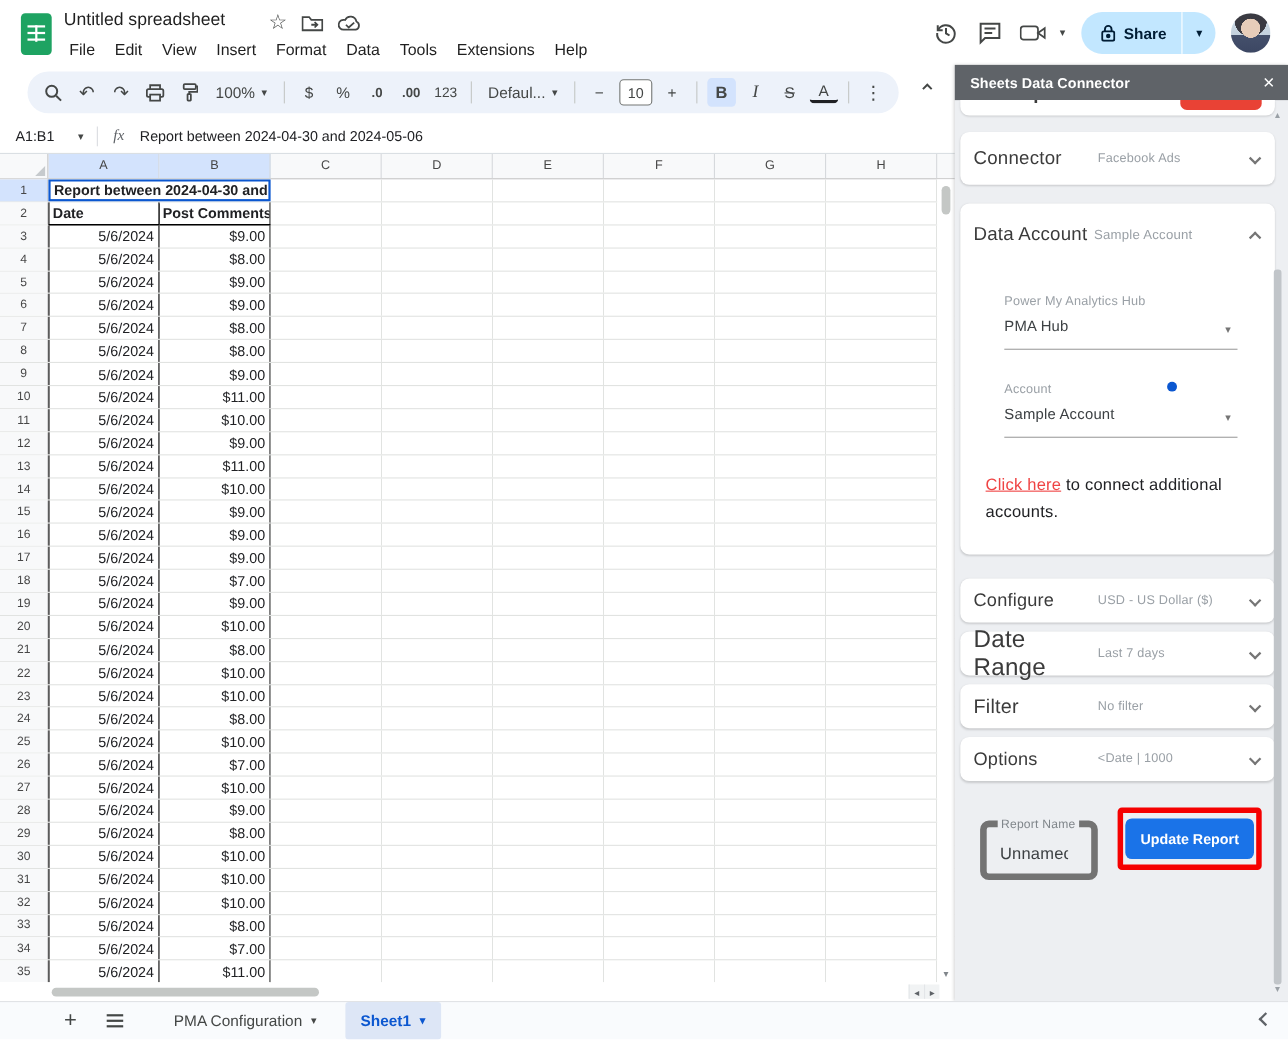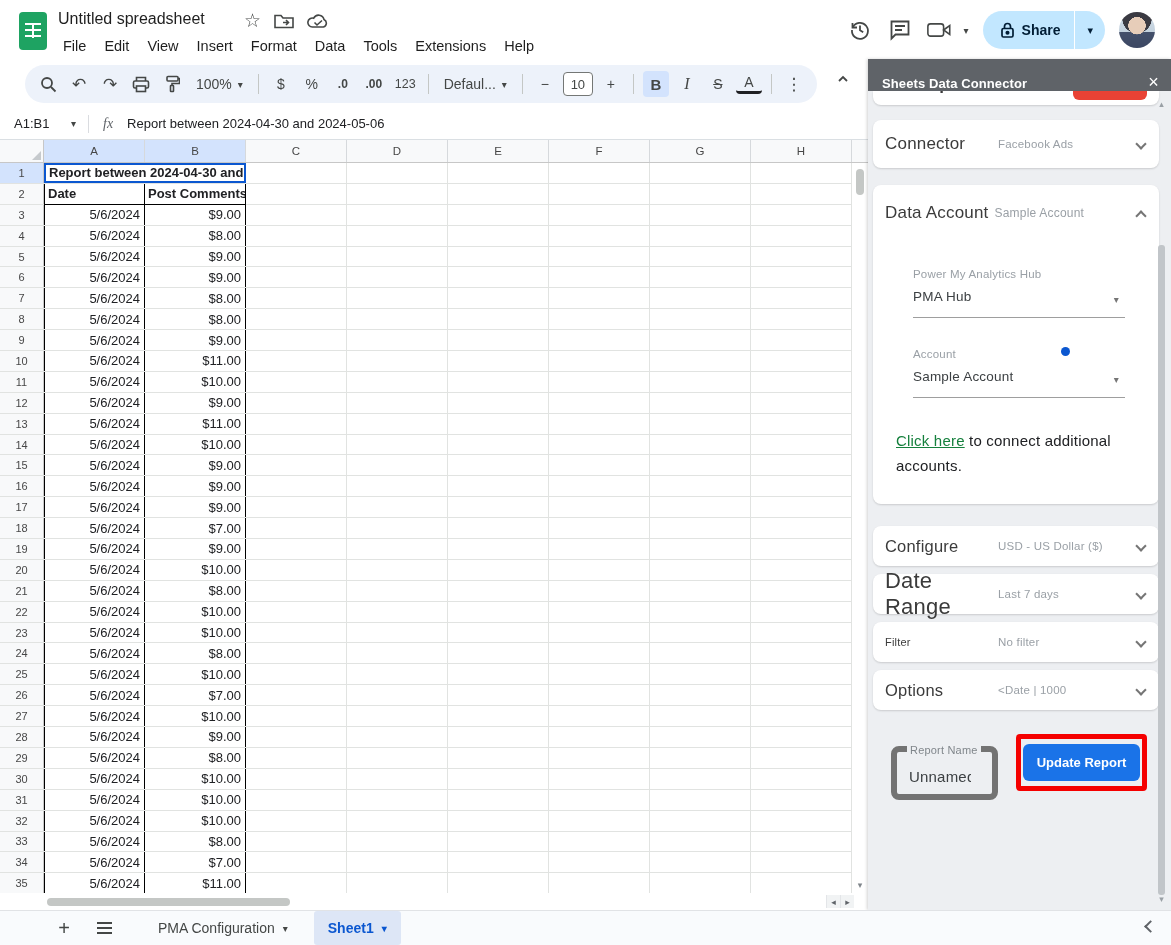--- a/index.html
+++ b/index.html
@@ -87,21 +87,21 @@
   .burger{width:15px;height:2px;background:#444746;box-shadow:0 -5px 0 #444746,0 5px 0 #444746}
   .sheet-tab{display:flex;align-items:center;gap:8px;font-size:14px;color:#444746;font-weight:bold;padding:0 14px;height:100%}
   .sheet-tab.first{margin-left:28px}
   .sheet-tab.active{background:#dde6f6;color:#0b57d0;margin-left:12px;border-radius:3px}
   .sheet-tab .caret{font-size:10px}
   .sheet-tab.active .caret{color:#0b57d0}
   .panel-collapse{position:absolute;right:16px;top:11px;width:9px;height:9px;border-left:2px solid #5f6368;border-bottom:2px solid #5f6368;transform:rotate(45deg)}
 
   
   .sidebar{position:absolute;top:59px;left:868px;width:303px;height:851px;background:#edeff2;box-shadow:-1px 0 3px rgba(0,0,0,.18);letter-spacing:.2px}
-  .sb-head{height:32px;background:#5f6368;color:#fff;display:flex;align-items:flex-end;justify-content:space-between;padding:0 12px 0 14px}
+  .sb-head{height:32px;background:#5f6368;color:#fff;display:flex;align-items:center;justify-content:space-between;padding:0 12px 0 14px}
   .sb-head-title{font-size:13px;font-weight:bold;letter-spacing:.1px}
   .sb-close{font-size:18px;line-height:18px;color:#fff}
   .sb-body{position:absolute;top:32px;left:0;width:303px;height:819px;overflow:hidden}
   .card{background:#fff;width:286px;margin-left:5px;border-radius:8px;box-shadow:0 1px 2px rgba(0,0,0,.15)}
   .clip-row{height:14px;overflow:hidden;position:relative;border-radius:0 0 8px 8px}
   .clip-inner{position:absolute;top:-26px;left:0;width:100%;height:40px;display:flex;align-items:center;justify-content:space-between;padding:0 12px}
   .clip-title{font-size:17px;font-weight:bold;color:#3c3c3c}
   .clip-btn{width:74px;height:30px;background:#e94235;border-radius:6px}
   .row-card{height:48px;display:flex;align-items:center;padding:0 14px 0 12px;position:relative}
   .sec-title{font-size:17px;color:#3b3b3b;width:113px;flex:none}
@@ -110,21 +110,21 @@
   .chev.up{transform:rotate(-135deg);margin-top:5px}
   .acct-card{margin-top:17px;padding-bottom:26px}
   .acct-head{display:flex;align-items:center;padding:18px 14px 0 12px}
   .acct-title{font-size:17px;color:#3b3b3b}
   .acct-sub{font-size:12px;color:#9aa0a6;margin-left:6px}
   .fld{margin:0 34px 0 40px;position:relative}
   .fld-label{font-size:11.5px;color:#9aa0a6}
   .fld-value{font-size:13.5px;color:#3c4043;margin-top:9px;padding-bottom:13px;border-bottom:1px solid #9e9e9e}
   .fld .caret{position:absolute;right:6px;top:26px;color:#757575}
   .link-line{margin:30px 20px 0 23px;font-size:15px;line-height:25px;color:#202124}
-  .link{color:#15803d;text-decoration:underline}
+  .link{color:#ef4444;text-decoration:underline}
   .rep-row{position:relative;height:110px}
   .rep-field{position:absolute;left:23px;top:28px;width:107px;height:54px;border:6px solid #737373;border-radius:8px;background:transparent}
   .rep-label{position:absolute;left:10px;top:-8px;max-width:80px;overflow:hidden;white-space:nowrap;font-size:11px;color:#80868b;background:#edeff2;padding:0 3px}
   .rep-value{margin:16px 0 0 12px;font-size:15px;color:#3c4043;white-space:nowrap;overflow:hidden;width:62px}
   .annot{position:absolute;left:148px;top:16px;width:131px;height:57px;border:5px solid #f50000;border-radius:4px;display:flex;align-items:center;justify-content:center}
   .update-btn{width:117px;height:37px;background:#1a73e8;color:#fff;font-size:13px;font-weight:bold;border:none;border-radius:6px;font-family:"Liberation Sans",sans-serif}
   .sb-scroll{position:absolute;left:287px;top:36px;width:13px;height:815px}
   .sb-up,.sb-dn{position:absolute;left:0;width:13px;text-align:center;font-size:9px;color:#9aa0a6}
   .sb-up{top:4px}.sb-dn{bottom:6px}
   .sb-thumb{position:absolute;left:3px;top:150px;width:7px;height:650px;background:#c1c5c9;border-radius:3px}
@@ -554,21 +554,21 @@
   </div>
 
   <div class="card row-card" style="height:40px;margin-bottom:8px">
     <span class="sec-title" style="font-size:22px">Date Range</span>
     <span class="sec-value">Last 7 days</span>
     <span class="chev"></span>
   </div>
 
 
   <div class="card row-card" style="height:40px;margin-bottom:8px">
-    <span class="sec-title" style="font-size:11px">Filter</span>
+    <span class="sec-title" style="font-size:18px">Filter</span>
     <span class="sec-value">No filter</span>
     <span class="chev"></span>
   </div>
 
   <div class="card row-card" style="height:40px;margin-bottom:8px">
     <span class="sec-title" style="font-size:16.5px">Options</span>
     <span class="sec-value">&lt;Date | 1000</span>
     <span class="chev"></span>
   </div>
 </div>

